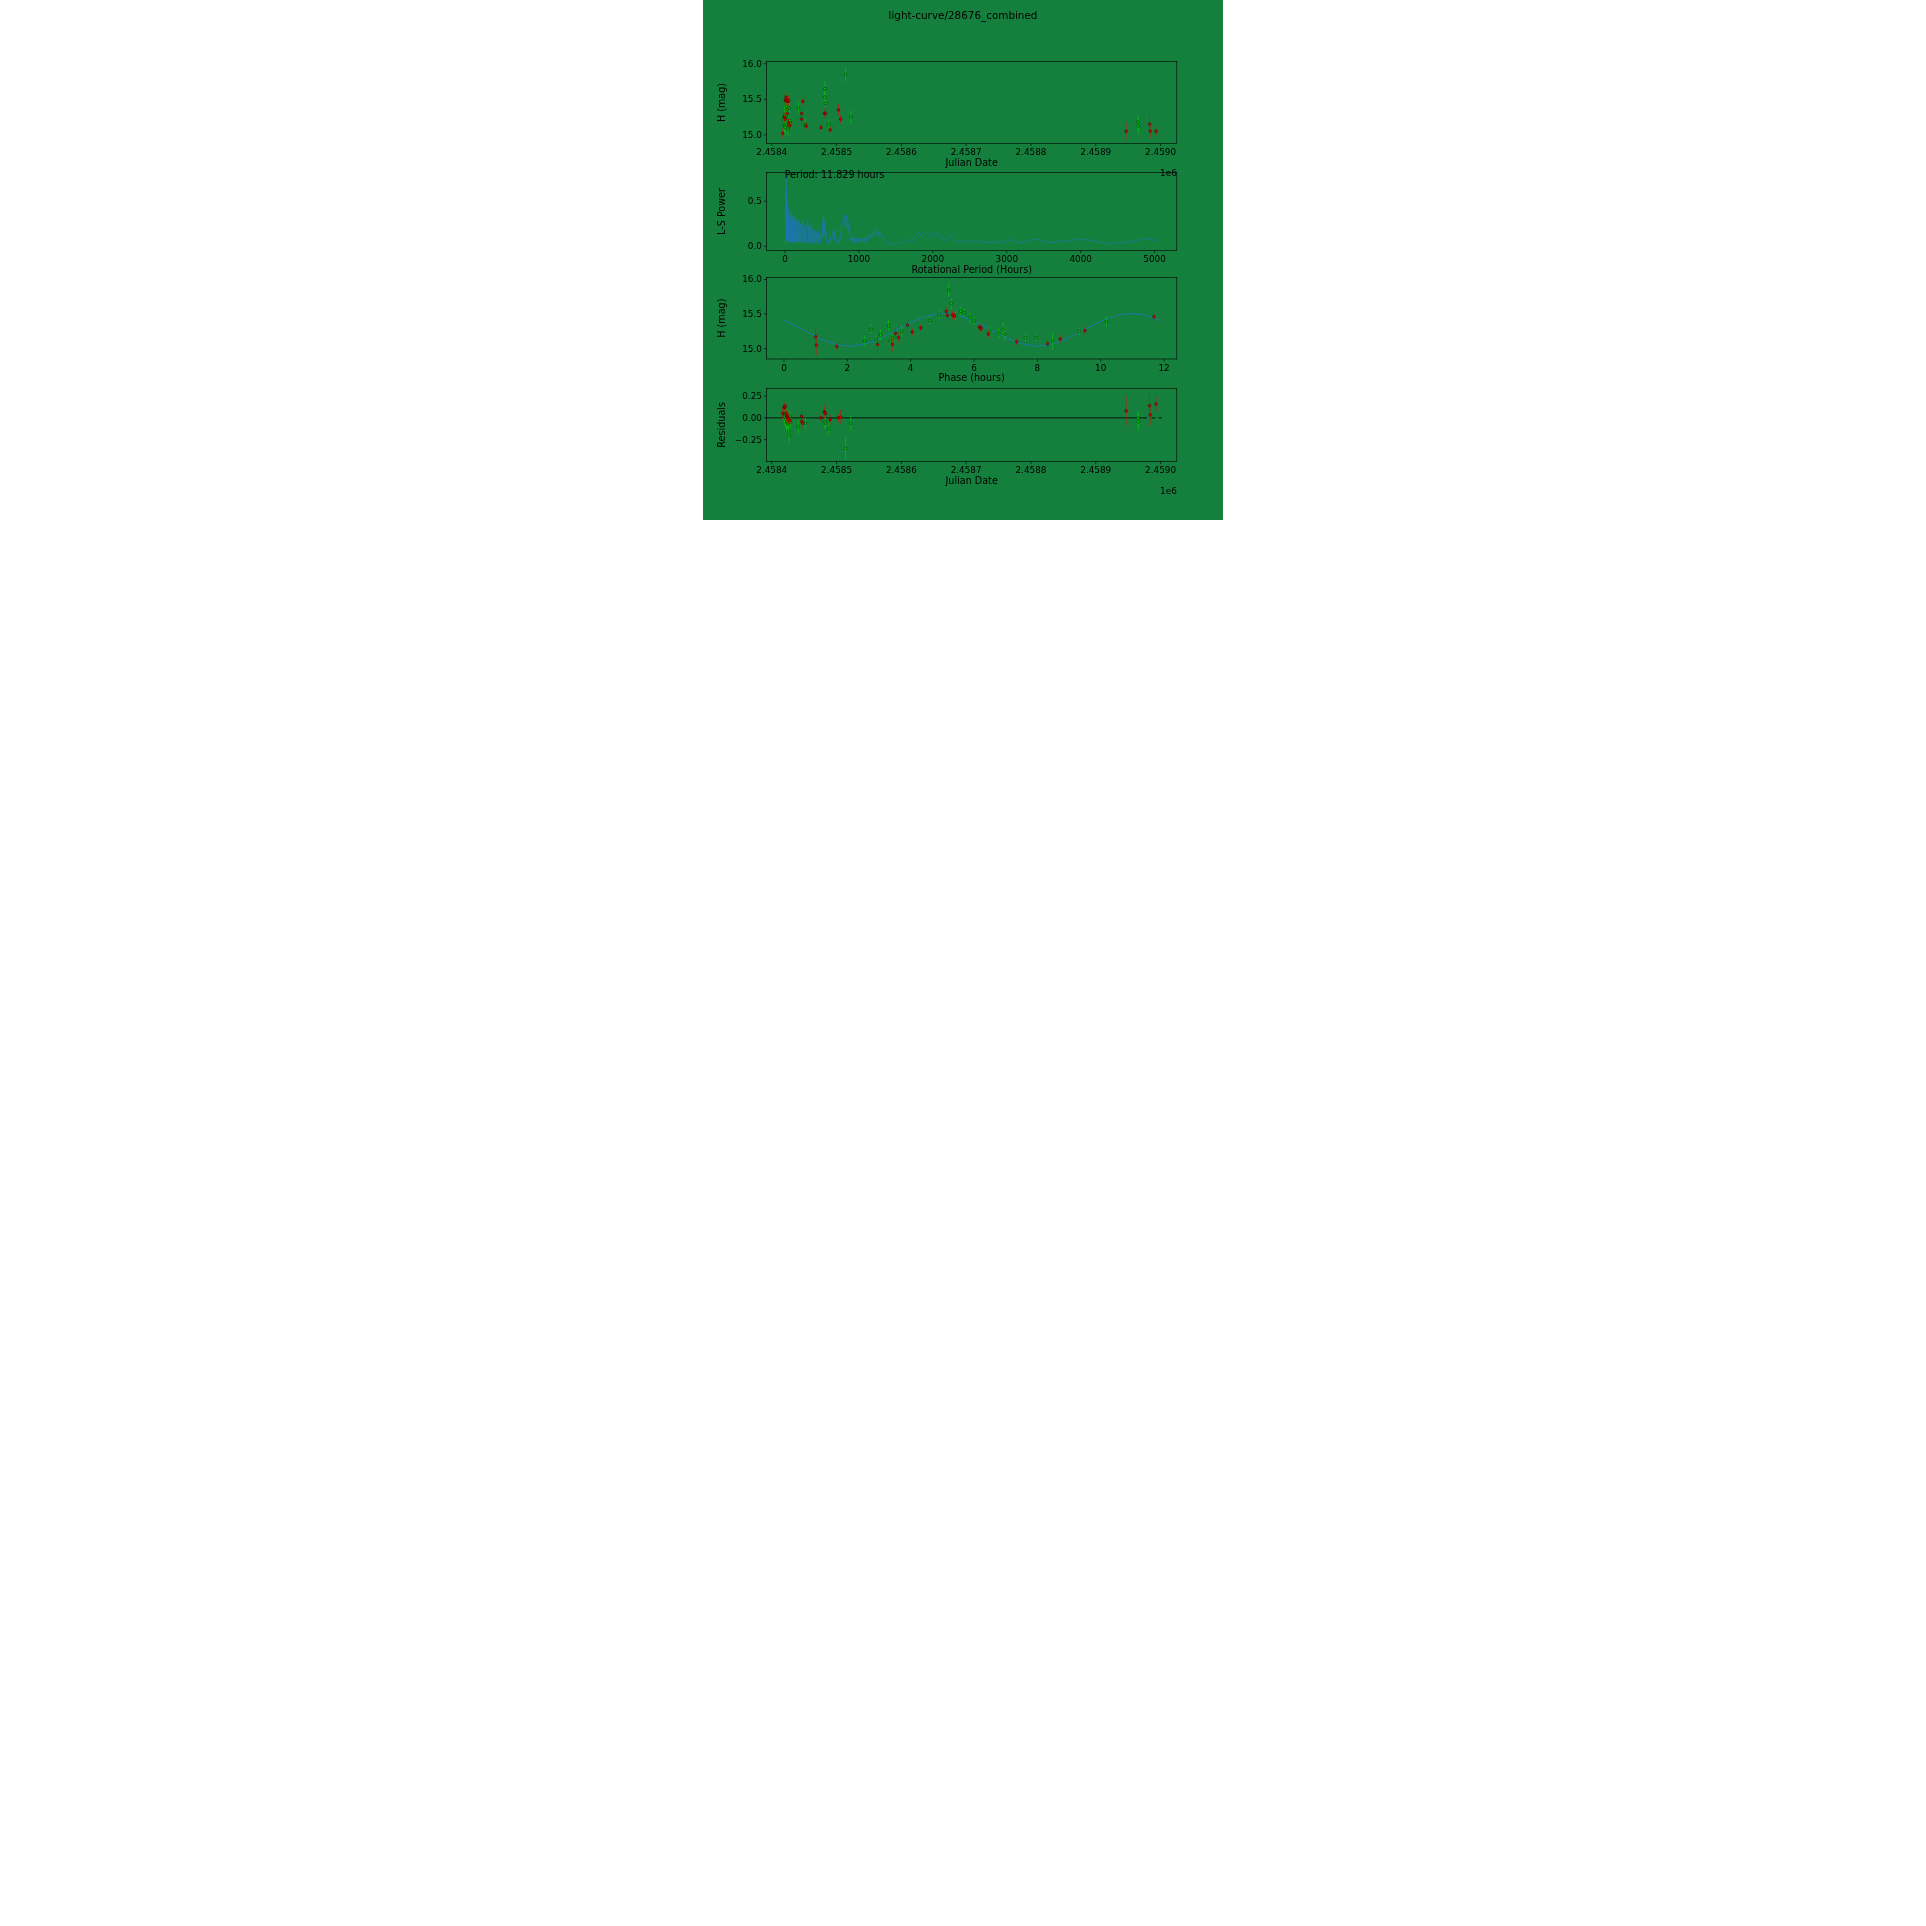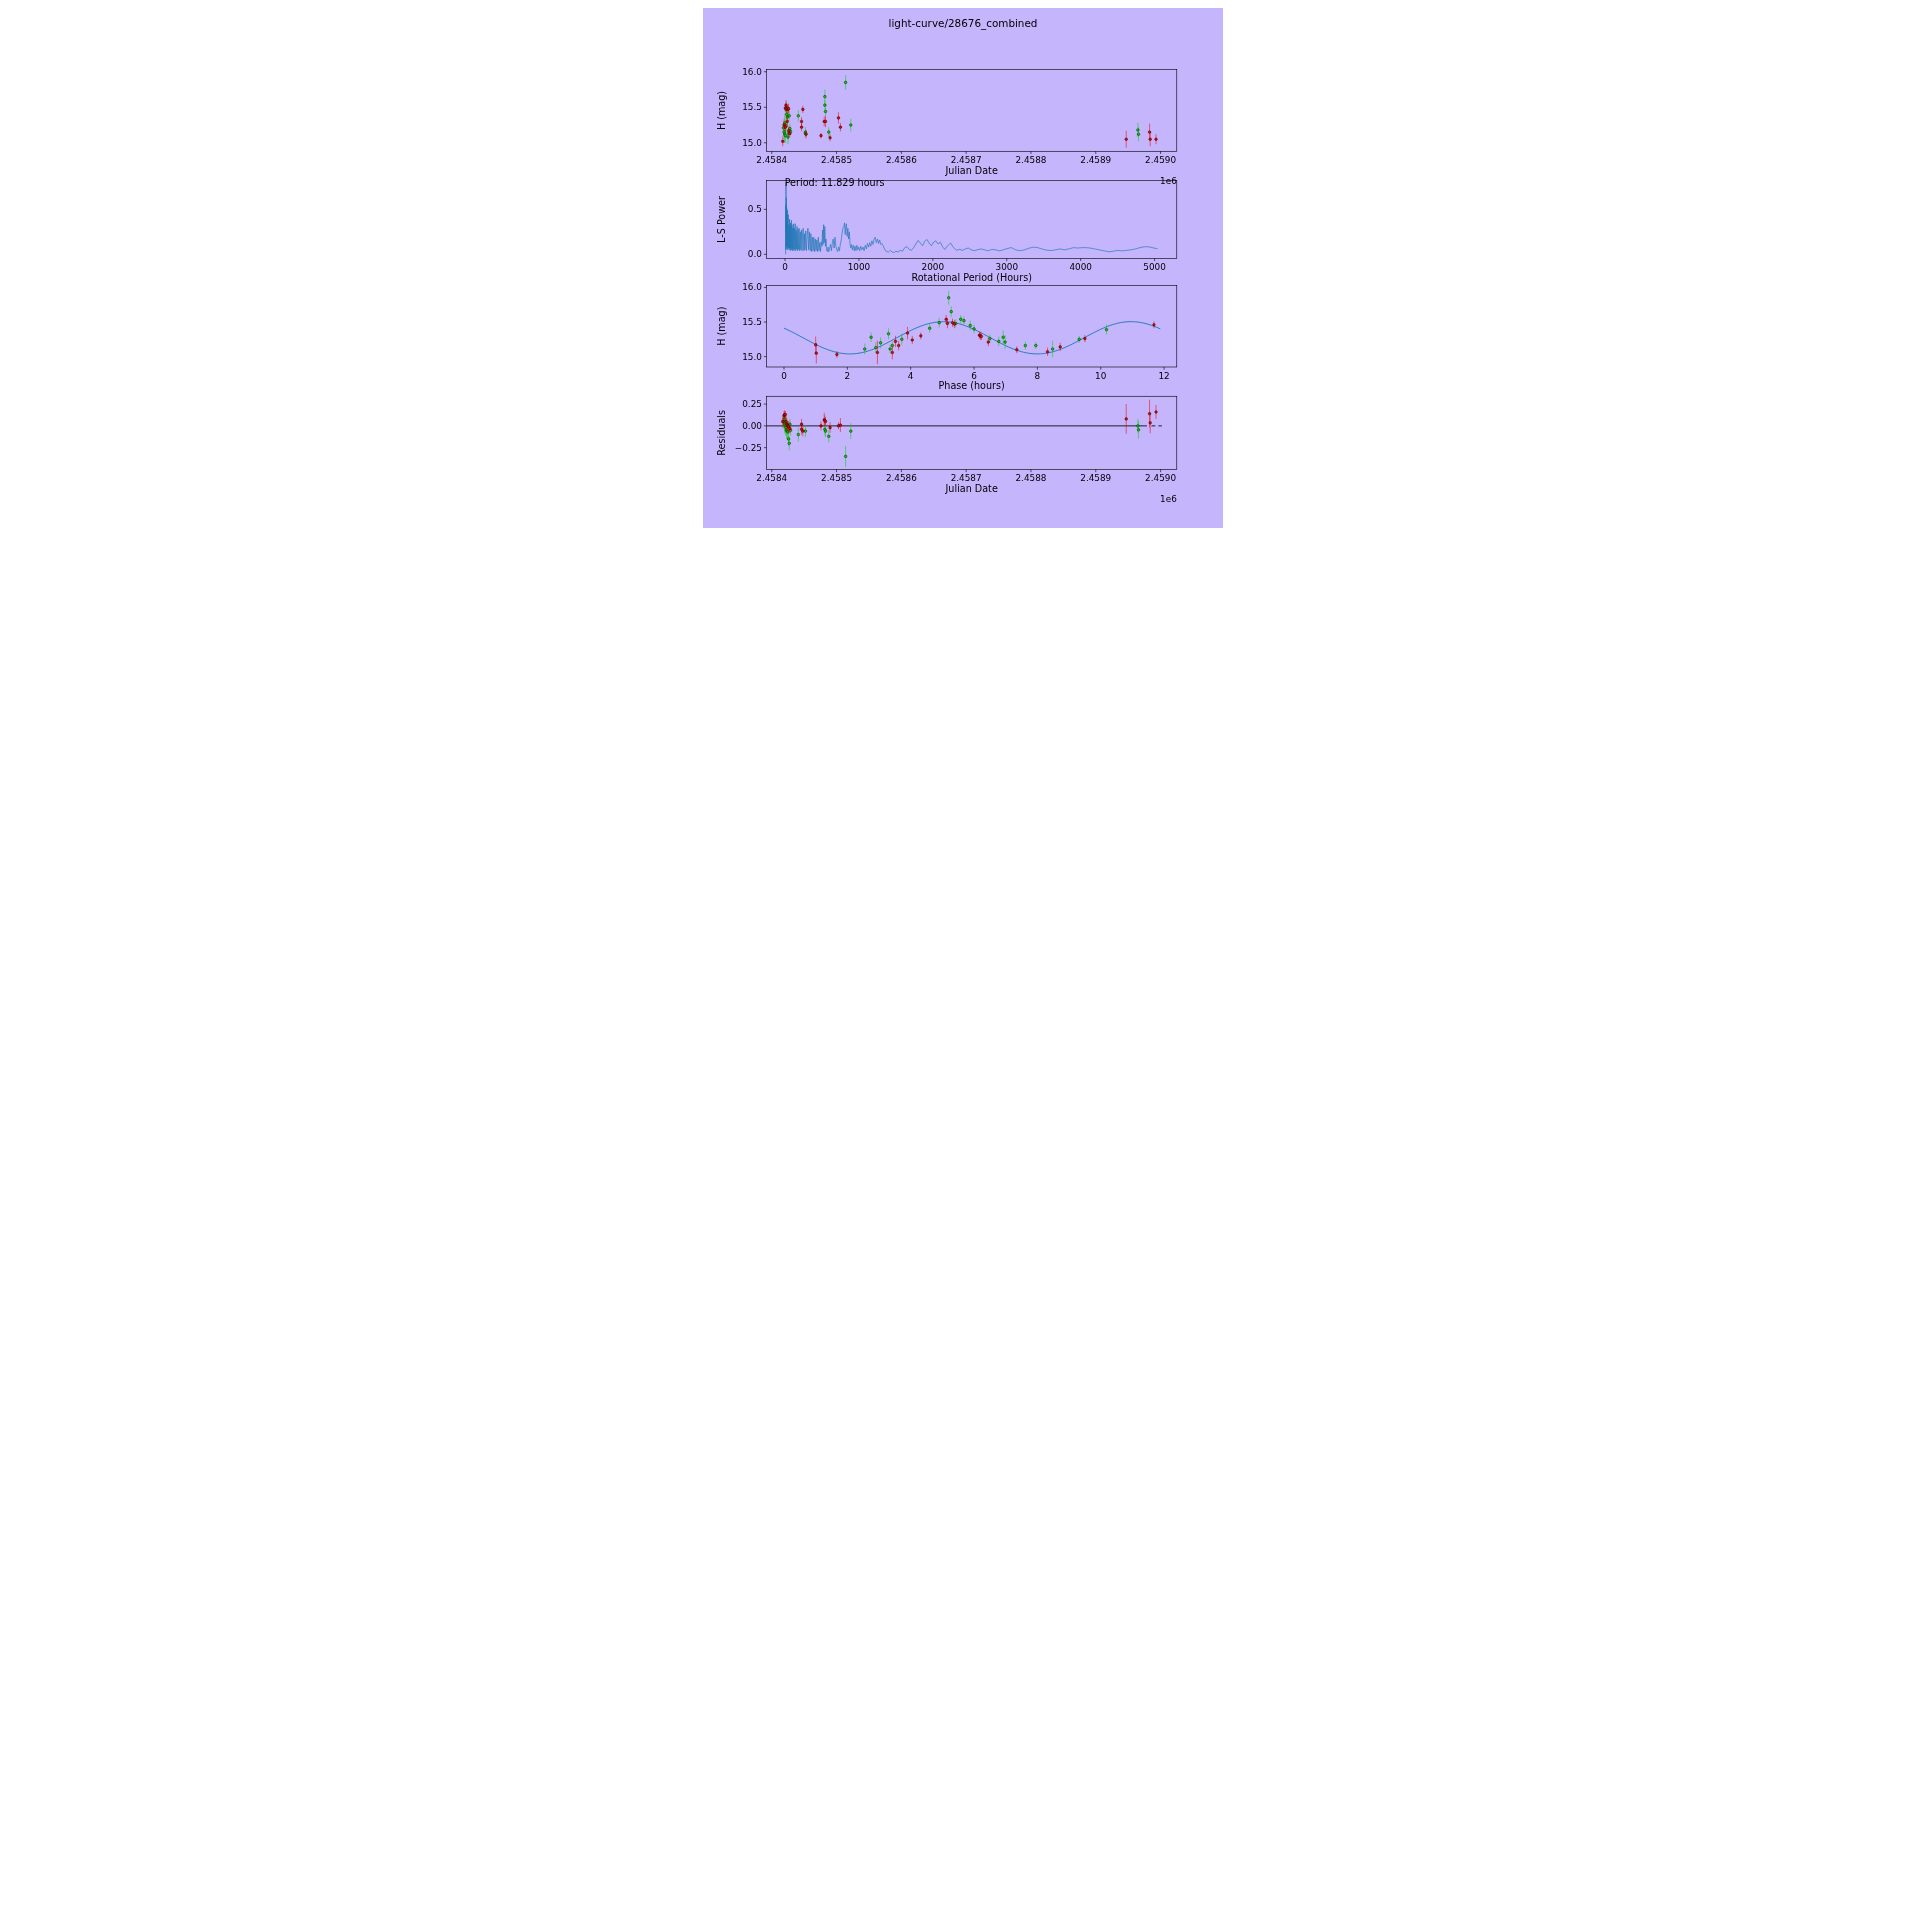--- a/index.html
+++ b/index.html
@@ -1,20 +1,20 @@
 <!DOCTYPE html>
 <html style="font-size:6.2px"><head>
 <meta charset="utf-8">
 <style>
   html,body { margin:0; padding:0; background:#ffffff; }
   #figure {
     position: relative;
     width: 520px; height: 520px;
-    margin: 8px auto;
-    background: #c4b5fd;
+    margin: 0 auto;
+    background: #15803d;
     font-family: "DejaVu Sans", sans-serif;
   }
   #figure-title {
     position: absolute; top: 9.2px; left: 0; width: 100%;
     text-align: center; font-size: 10.4px; color: #000;
   }
   svg text { font-family: "DejaVu Sans", sans-serif; fill: #000; }
 </style>
 </head>
 <body>

